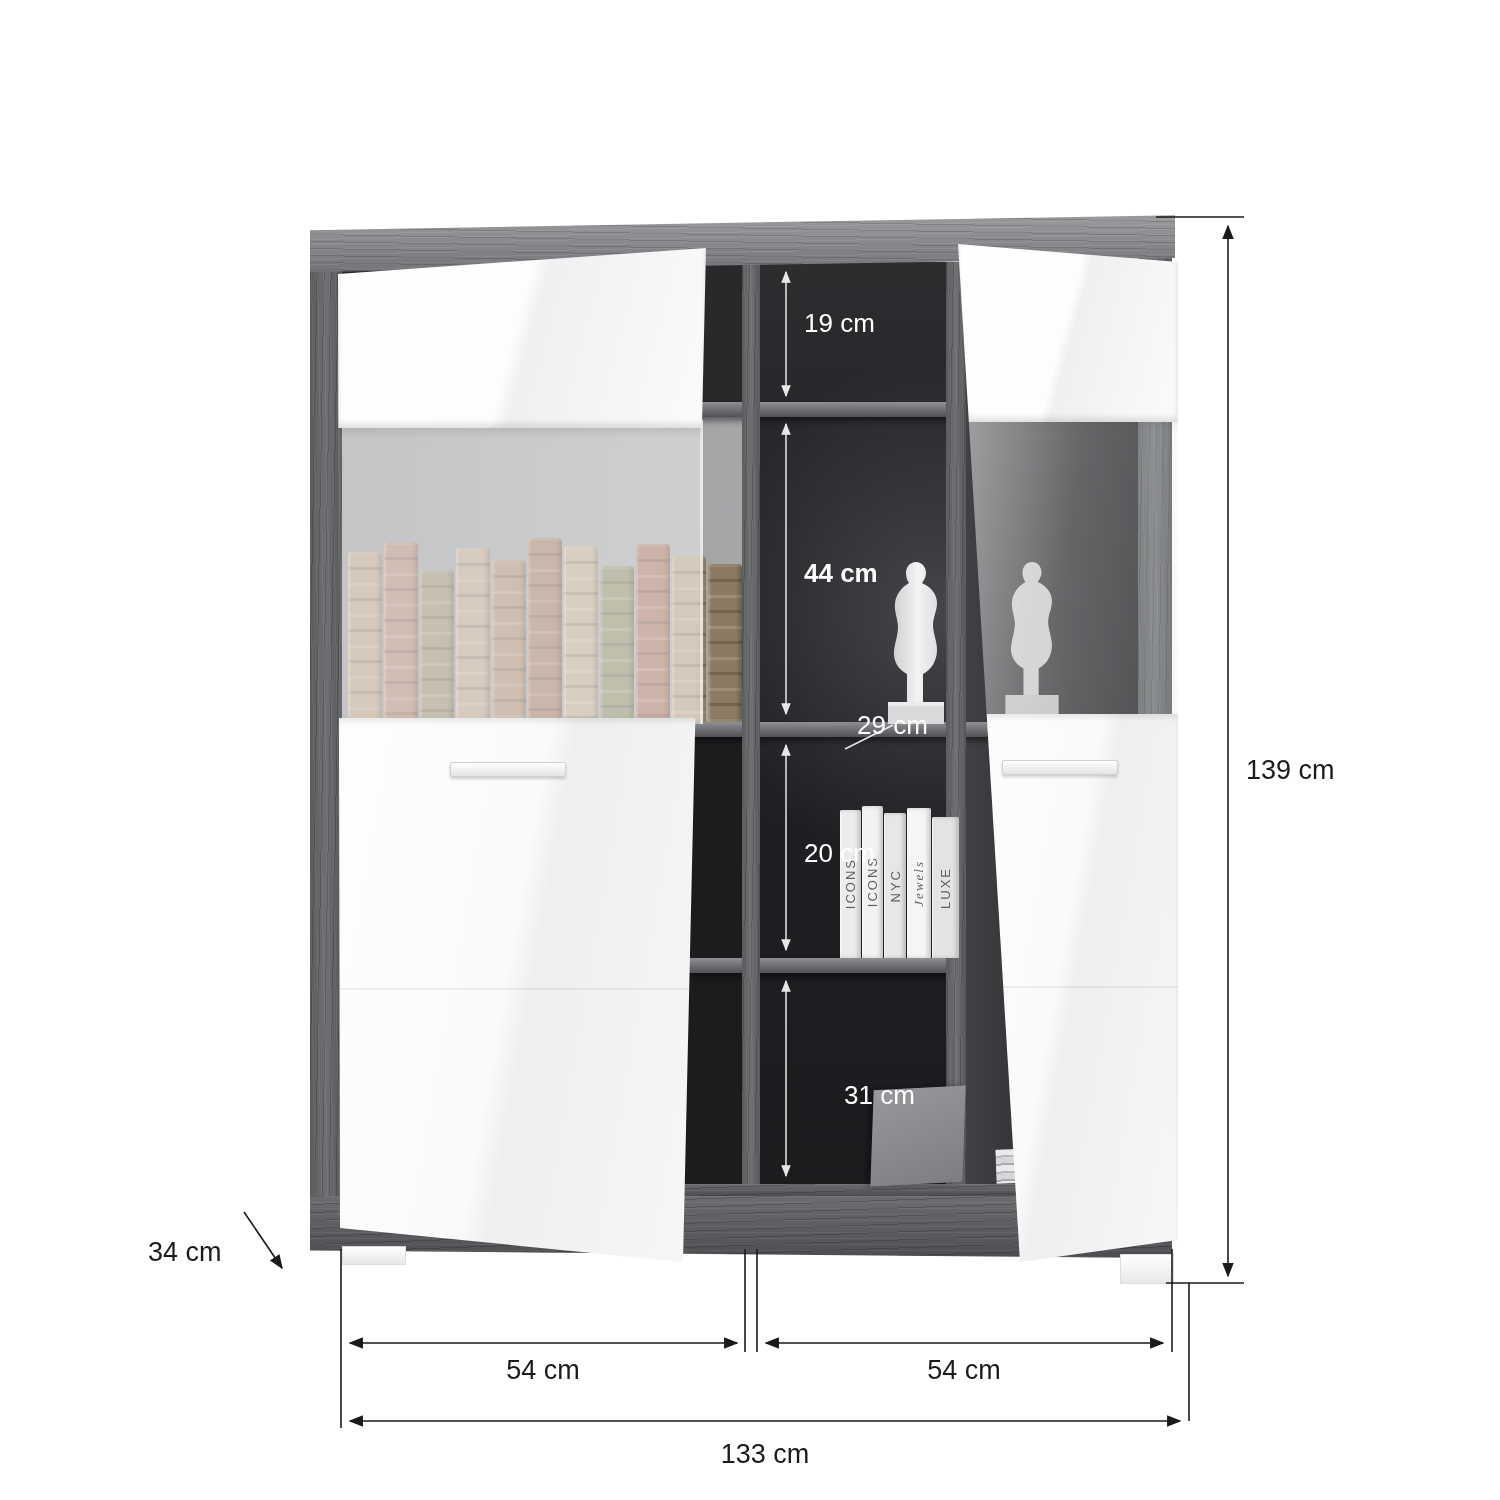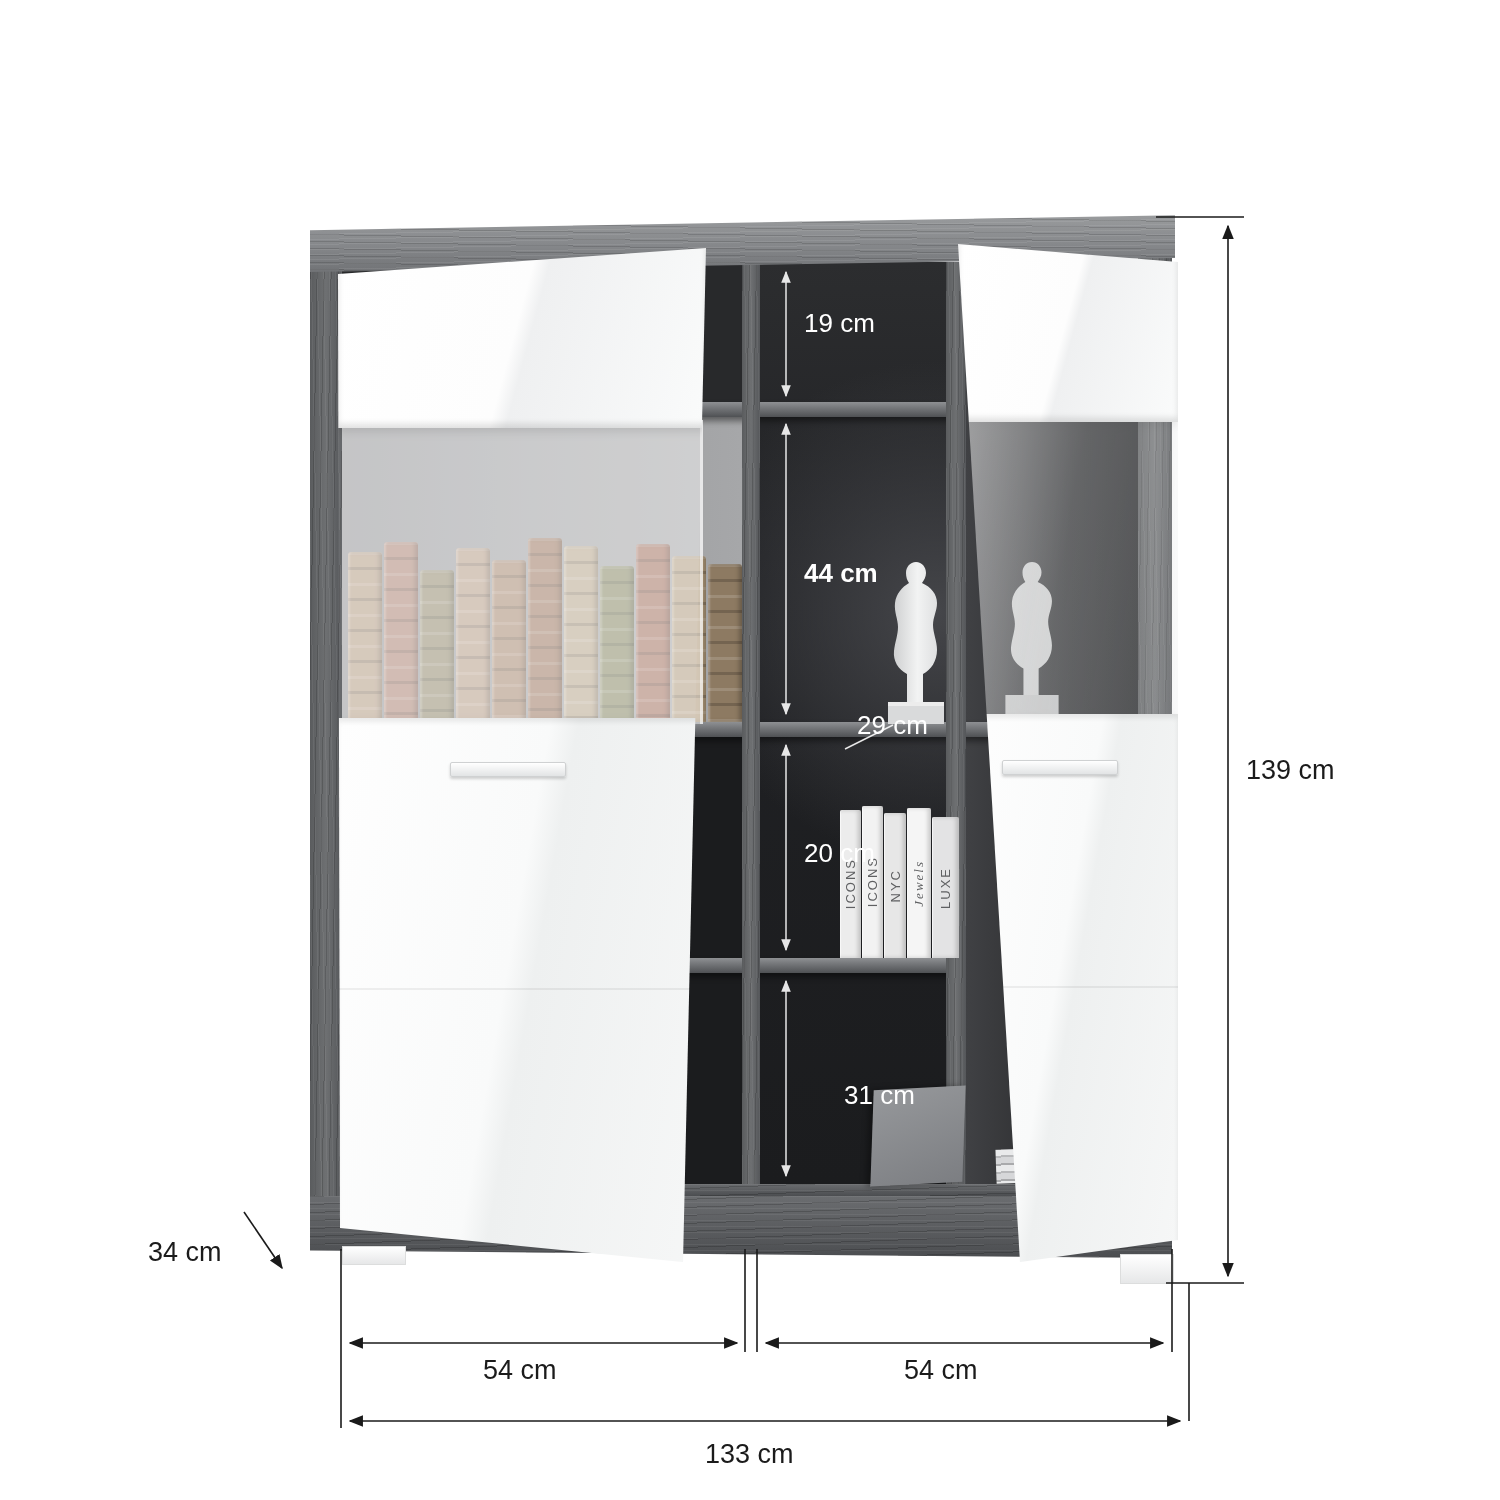--- a/index.html
+++ b/index.html
@@ -28,21 +28,21 @@
       linear-gradient(105deg,#ffffff 0%,#fdfdfd 48%,#eff0f1 52%,#fafbfb 100%);}
   .door-white-bottom{background:
       linear-gradient(100deg,#fefefe 0%,#f9fafa 46%,#eef0f0 52%,#f6f7f7 100%);}
   .handle{background:linear-gradient(180deg,#ffffff,#e2e4e5);
           border:1px solid #cfd1d2;border-radius:2px;box-shadow:0 2px 3px rgba(0,0,0,.18);}
   .seam{background:rgba(0,0,0,.06);}
 
   
   .dim-label{position:absolute;font-size:27px;line-height:1.05;color:#1b1b1b;white-space:nowrap;}
   .dim-label.light{font-size:26px;color:#ffffff;}
-  .centered{width:120px;}
+  .centered{text-align:center;width:120px;}
 
   
   .vbooks{display:flex;align-items:flex-end;gap:2px;}
   .vb{width:34px;border-radius:3px 3px 0 0;
       background-image:
         repeating-linear-gradient(180deg, rgba(255,255,255,.14) 0 3px, transparent 3px 15px,
                                   rgba(0,0,0,.18) 15px 18px, transparent 18px 31px);
       box-shadow:inset 2px 0 2px rgba(255,255,255,.25), inset -3px 0 4px rgba(0,0,0,.25);}
   .vb1{height:170px;background-color:#b3997f;} .vb2{height:180px;background-color:#a97f6e;}
   .vb3{height:152px;background-color:#8f8668;} .vb4{height:174px;background-color:#b59a83;}

